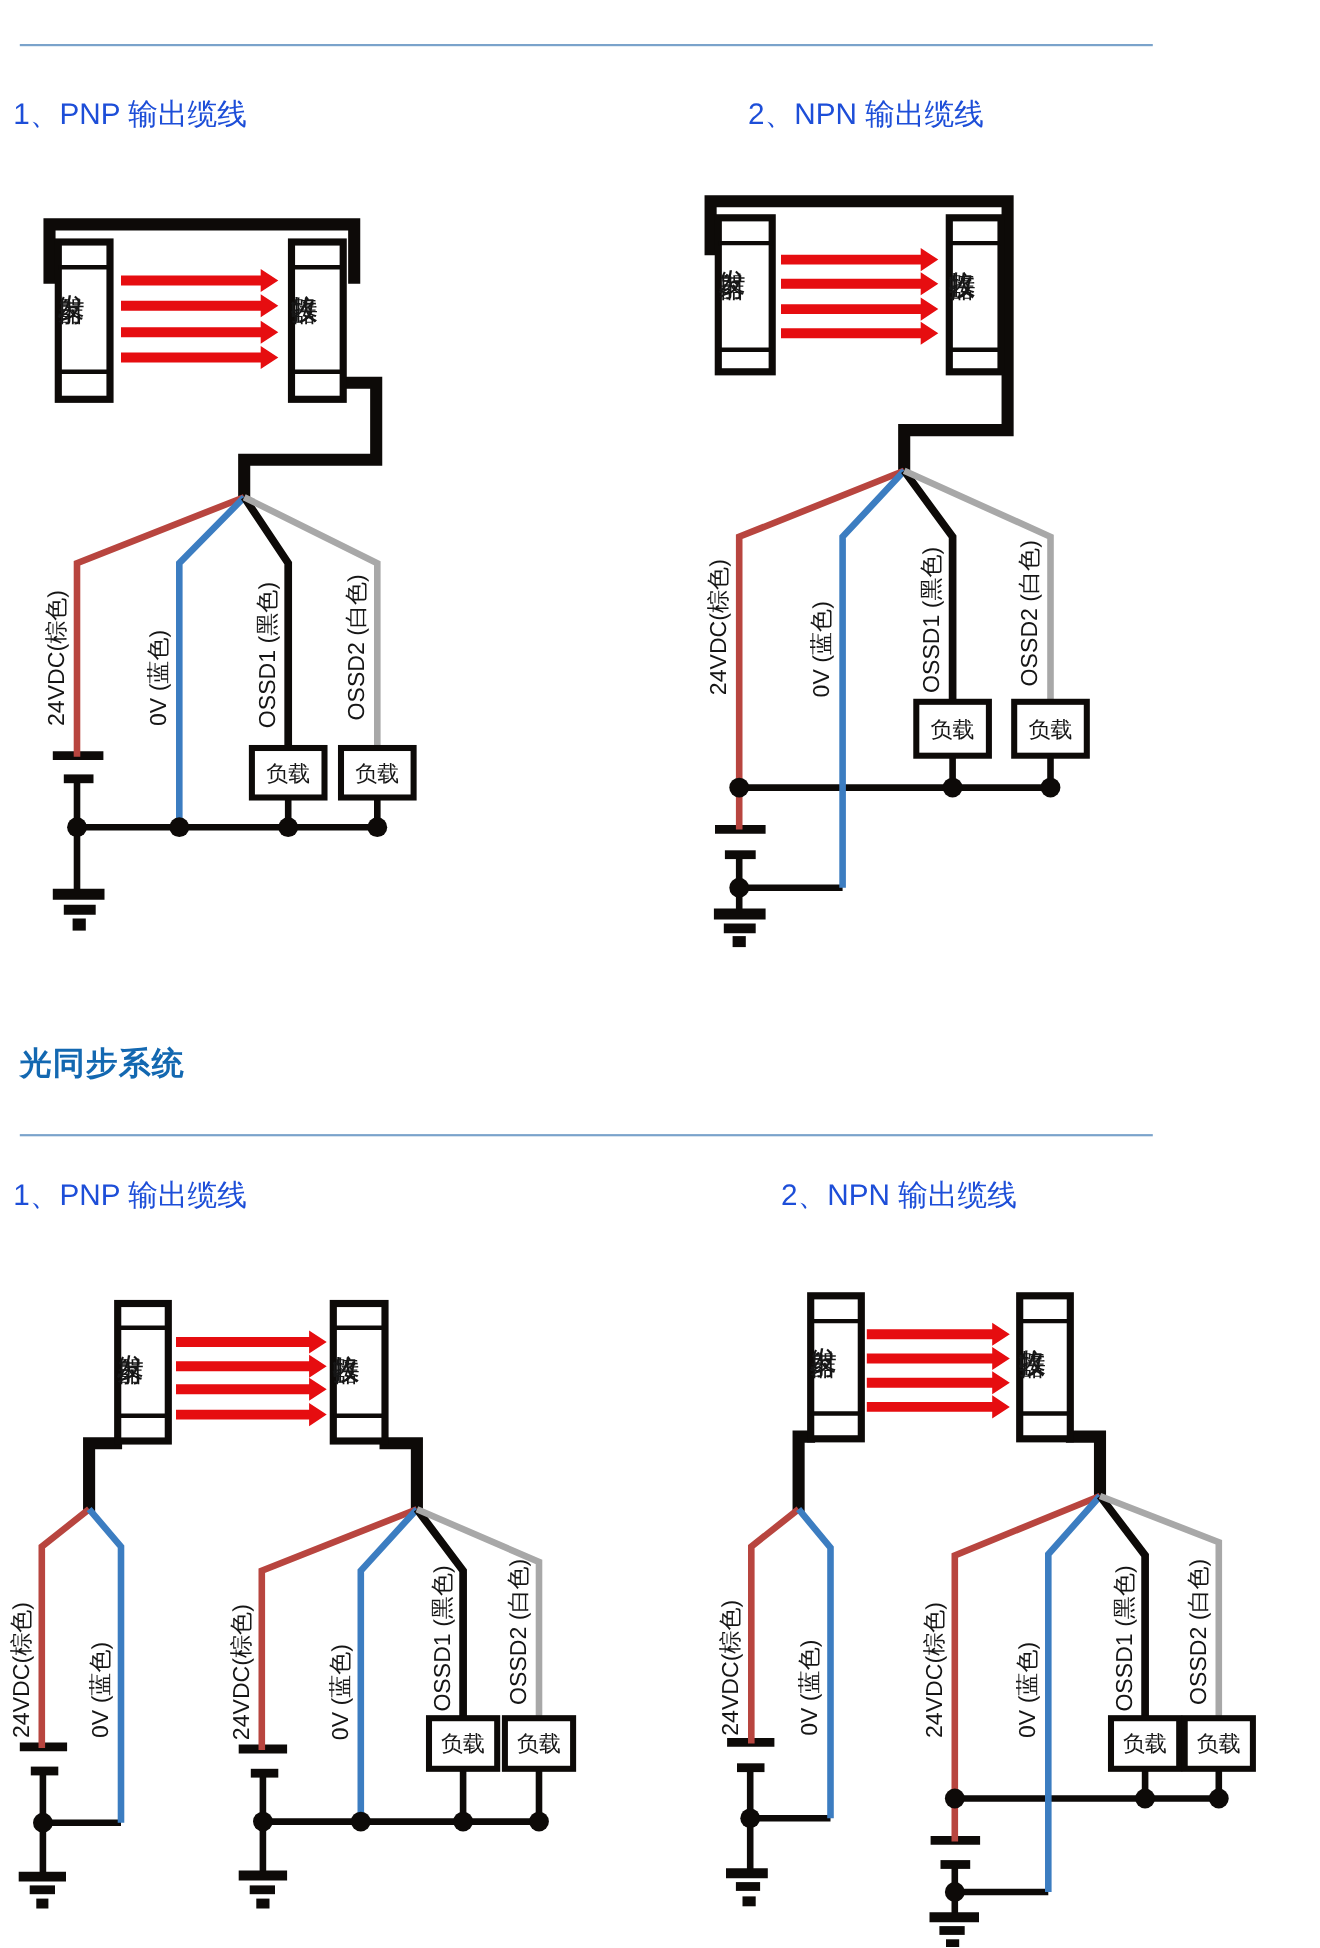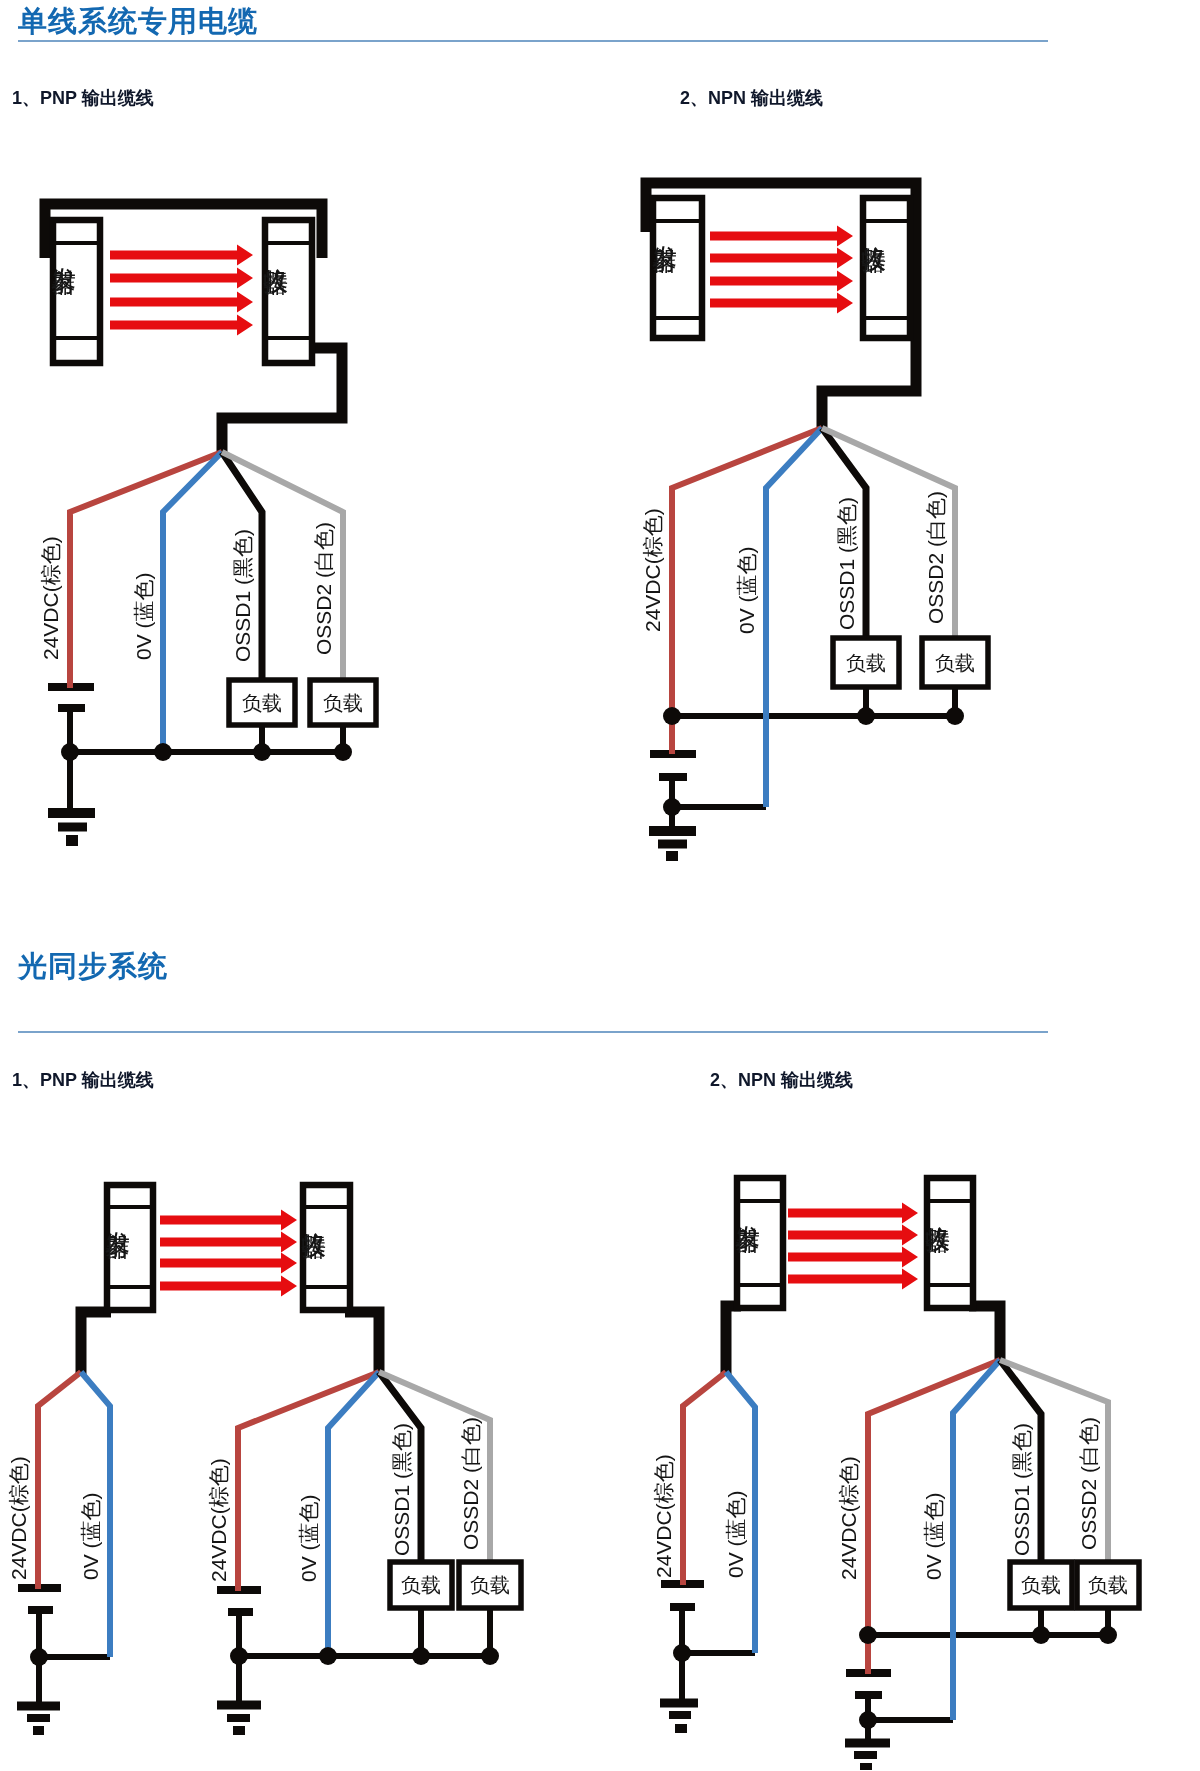--- a/index.html
+++ b/index.html
@@ -1,37 +1,36 @@
 <!DOCTYPE html>
 <html><head>
 <meta charset="utf-8">
 <style>
   html,body{margin:0;padding:0;}
   body{width:1200px;height:1771px;background:#ffffff;position:relative;
        font-family:"Liberation Sans","DejaVu Sans",sans-serif;}
   .page{position:absolute;left:0;top:0;width:1200px;height:1771px;background:#fff;overflow:hidden;}
   .sec-title{position:absolute;font-size:29px;font-weight:700;color:#1368b1;letter-spacing:1px;white-space:nowrap;}
   .rule{position:absolute;height:2px;background:#7aa3cb;}
-  .sub-title{position:absolute;font-size:18px;font-weight:700;color:#0f172a;white-space:nowrap;}
+  .sub-title{position:absolute;font-size:27px;font-weight:400;color:#1d4ed8;white-space:nowrap;}
   svg{position:absolute;display:block;}
   svg text{font-family:"Liberation Sans","DejaVu Sans",sans-serif;}
   .wl{font-size:21px;fill:#151515;}
   .bx{font-size:25px;fill:#161616;writing-mode:vertical-rl;text-orientation:upright;letter-spacing:2px;}
   .ld{font-size:20px;fill:#161616;text-anchor:middle;}
   .ink{stroke:#0d0a08;fill:none;}
   .boxr{fill:#ffffff;stroke:#0d0a08;stroke-width:6.5;}
   .loadr{fill:#ffffff;stroke:#0d0a08;stroke-width:5.5;}
   .dot{fill:#0d0a08;stroke:none;}
 </style>
 </head>
 <body>
 
 <div class="page">
 
-  <div class="sec-title" style="left:18px;top:2px;">单线系统专用电缆</div>
   <div class="rule" style="left:18px;top:40px;width:1030px;"></div>
   <div class="sub-title" style="left:12px;top:86px;">1、PNP 输出缆线</div>
   <div class="sub-title" style="left:680px;top:86px;">2、NPN 输出缆线</div>
 
   <svg style="left:0;top:130px;" width="420" height="740" viewBox="0 130 420 740">
     <path class="ink" stroke-width="11" d="M45,258 V204 H322 V258"></path>
     <path class="ink" stroke-width="11" d="M306,348 H342 V418 H222 V456"></path>
 
     <path class="ink" stroke-width="6" d="M70,711 V813"></path>
     <path class="ink" stroke-width="6" d="M70,752 H348"></path>

